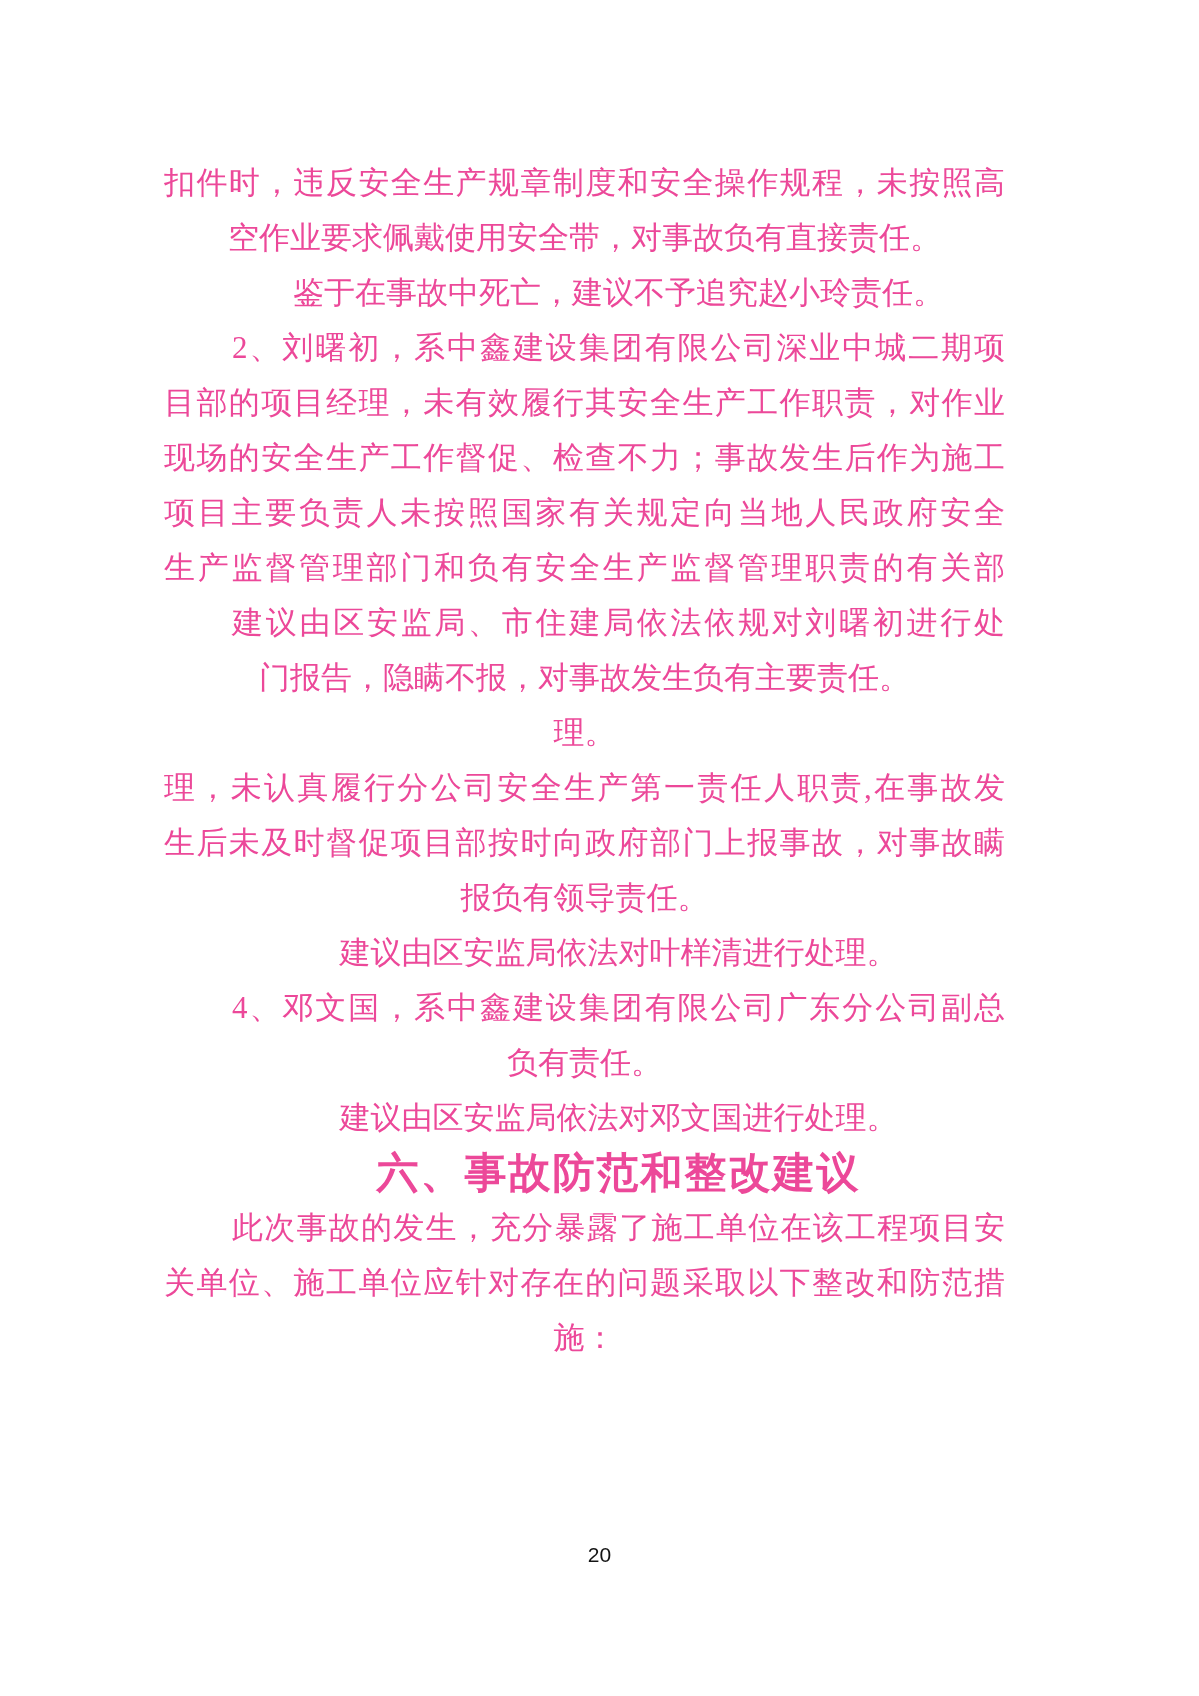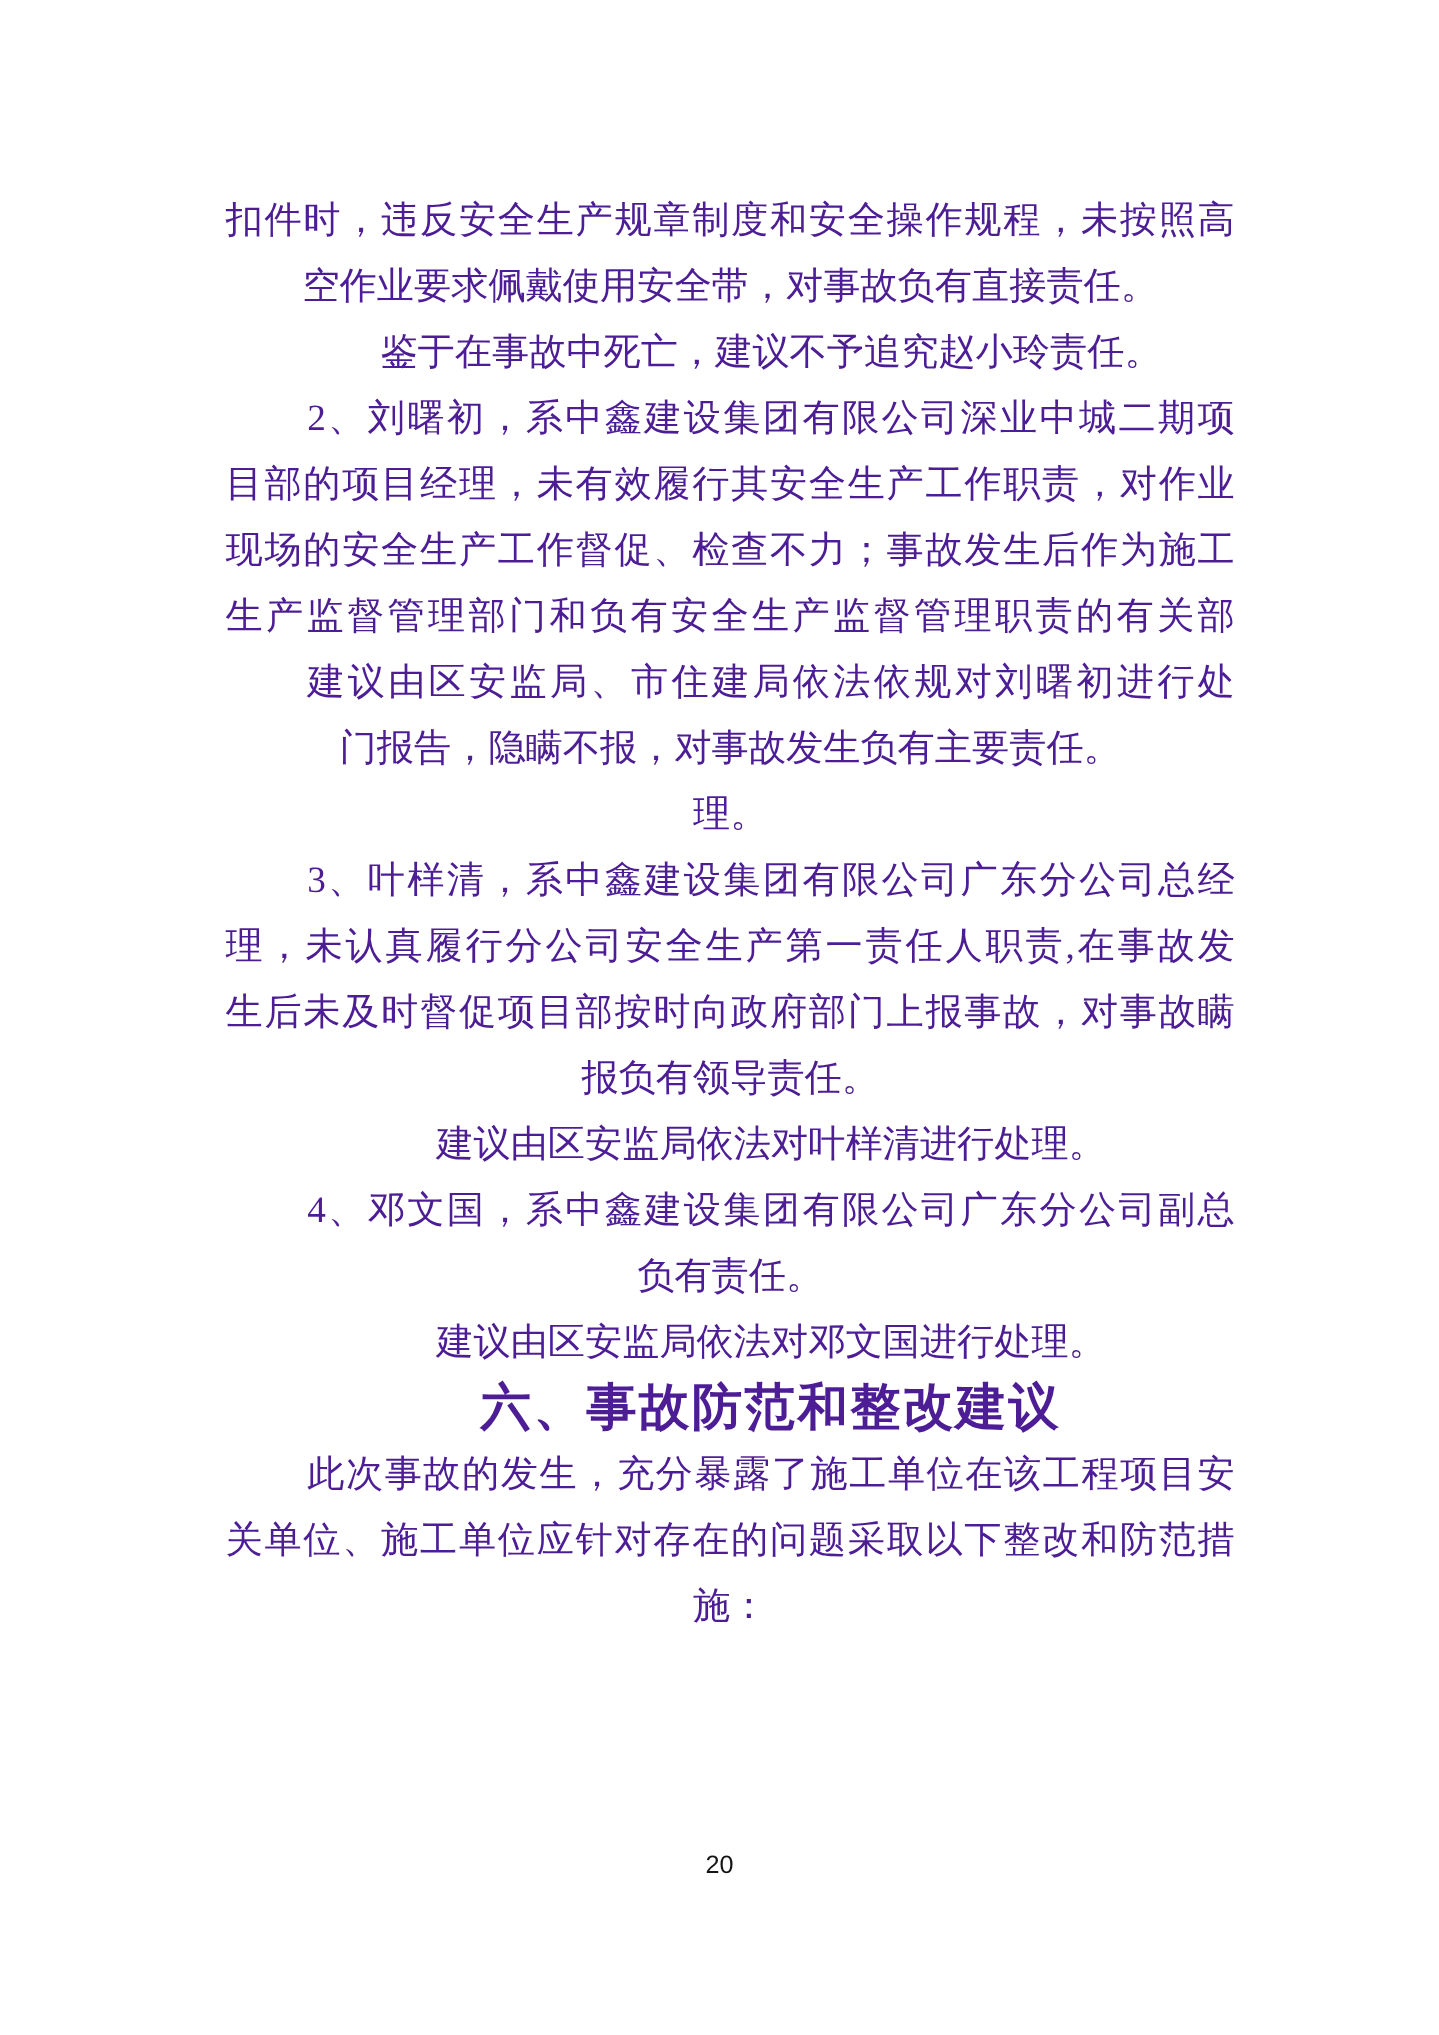--- a/index.html
+++ b/index.html
@@ -8,24 +8,24 @@
   }
   body {
     width: 1199px;
     height: 1696px;
     background: #ffffff;
     position: relative;
     overflow: hidden;
   }
   .doc-body {
     position: absolute;
-    left: 188px;
+    left: 164px;
     top: 155px;
     width: 841px;
-    color: #4c1d95;
+    color: #ec4899;
     font-family: "Liberation Serif", serif;
     font-size: 31px;
     line-height: 55px;
   }
   .line {
     min-height: 55px;
     text-align: center;
   }
   .line.fill {
     text-align: justify;
@@ -55,25 +55,25 @@
 </head>
 <body>
 
 <div class="doc-body">
   <div class="line fill">扣件时，违反安全生产规章制度和安全操作规程，未按照高</div>
   <div class="line">空作业要求佩戴使用安全带，对事故负有直接责任。</div>
   <div class="line indent">鉴于在事故中死亡，建议不予追究赵小玲责任。</div>
   <div class="line indent fill">2、刘曙初，系中鑫建设集团有限公司深业中城二期项</div>
   <div class="line fill">目部的项目经理，未有效履行其安全生产工作职责，对作业</div>
   <div class="line fill">现场的安全生产工作督促、检查不力；事故发生后作为施工</div>
+  <div class="line fill">项目主要负责人未按照国家有关规定向当地人民政府安全</div>
   <div class="line fill">生产监督管理部门和负有安全生产监督管理职责的有关部</div>
   <div class="line indent fill">建议由区安监局、市住建局依法依规对刘曙初进行处</div>
   <div class="line">门报告，隐瞒不报，对事故发生负有主要责任。</div>
   <div class="line">理。</div>
-  <div class="line indent fill">3、叶样清，系中鑫建设集团有限公司广东分公司总经</div>
   <div class="line fill">理，未认真履行分公司安全生产第一责任人职责,在事故发</div>
   <div class="line fill">生后未及时督促项目部按时向政府部门上报事故，对事故瞒</div>
   <div class="line">报负有领导责任。</div>
   <div class="line indent">建议由区安监局依法对叶样清进行处理。</div>
   <div class="line indent fill">4、邓文国，系中鑫建设集团有限公司广东分公司副总</div>
   <div class="line">负有责任。</div>
   <div class="line indent">建议由区安监局依法对邓文国进行处理。</div>
   <div class="line indent heading">六、事故防范和整改建议</div>
   <div class="line indent fill">此次事故的发生，充分暴露了施工单位在该工程项目安</div>
   <div class="line fill">关单位、施工单位应针对存在的问题采取以下整改和防范措</div>

